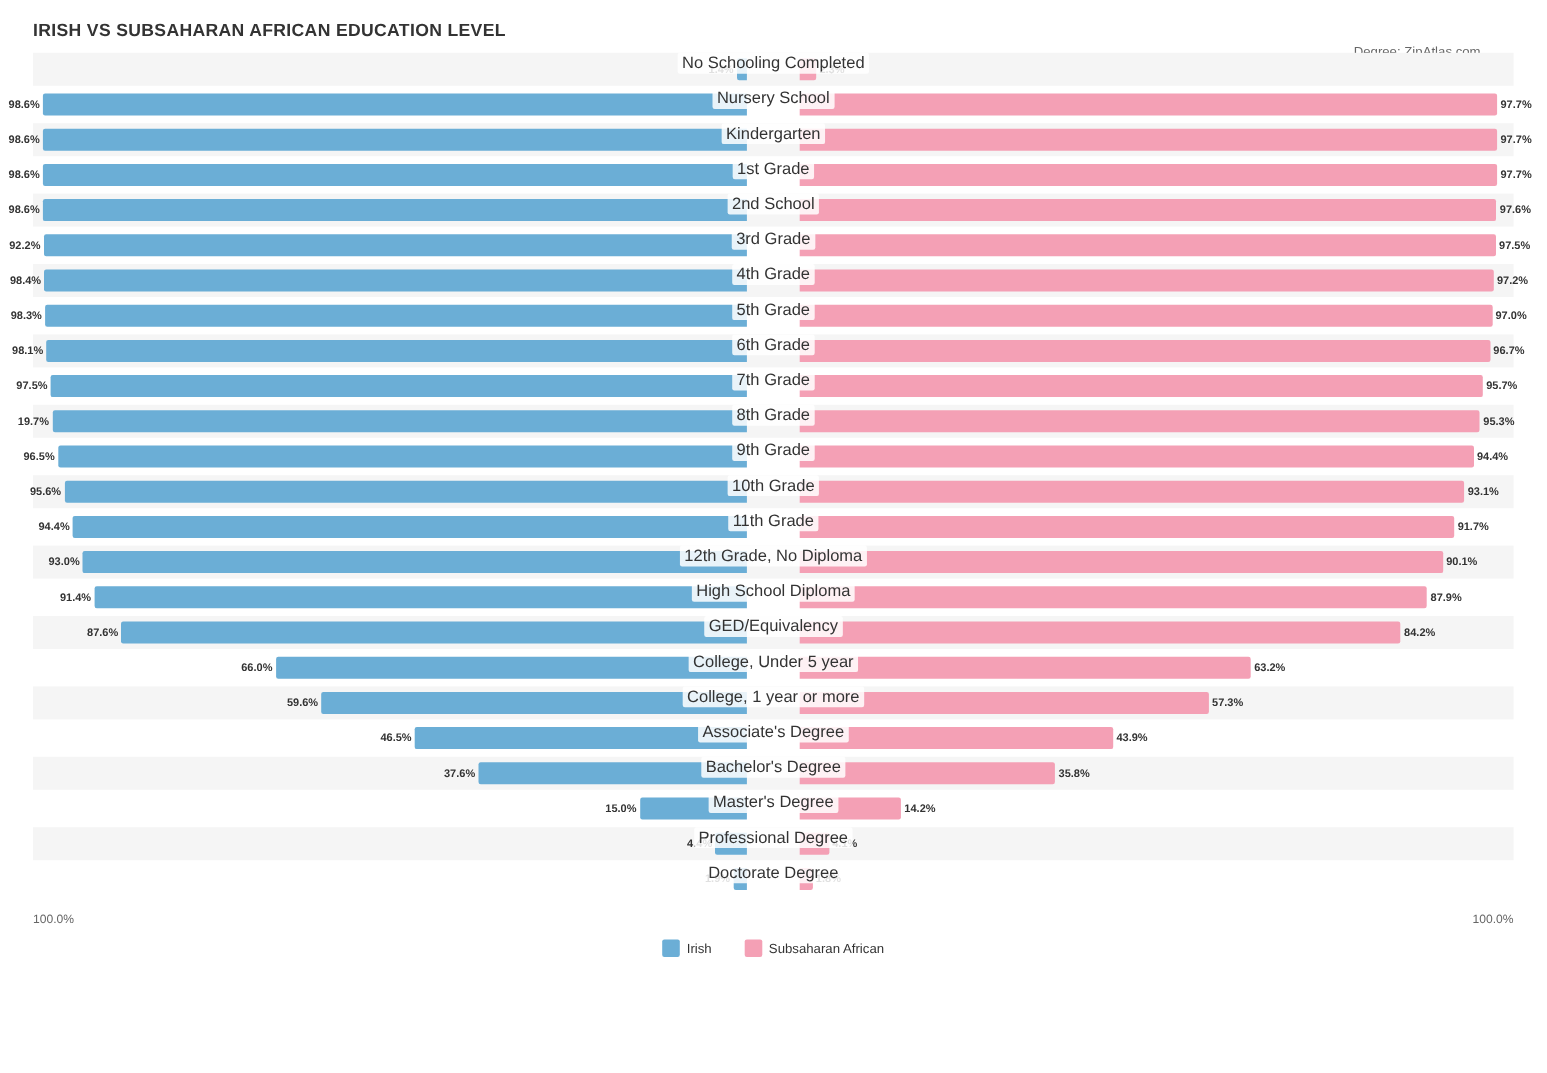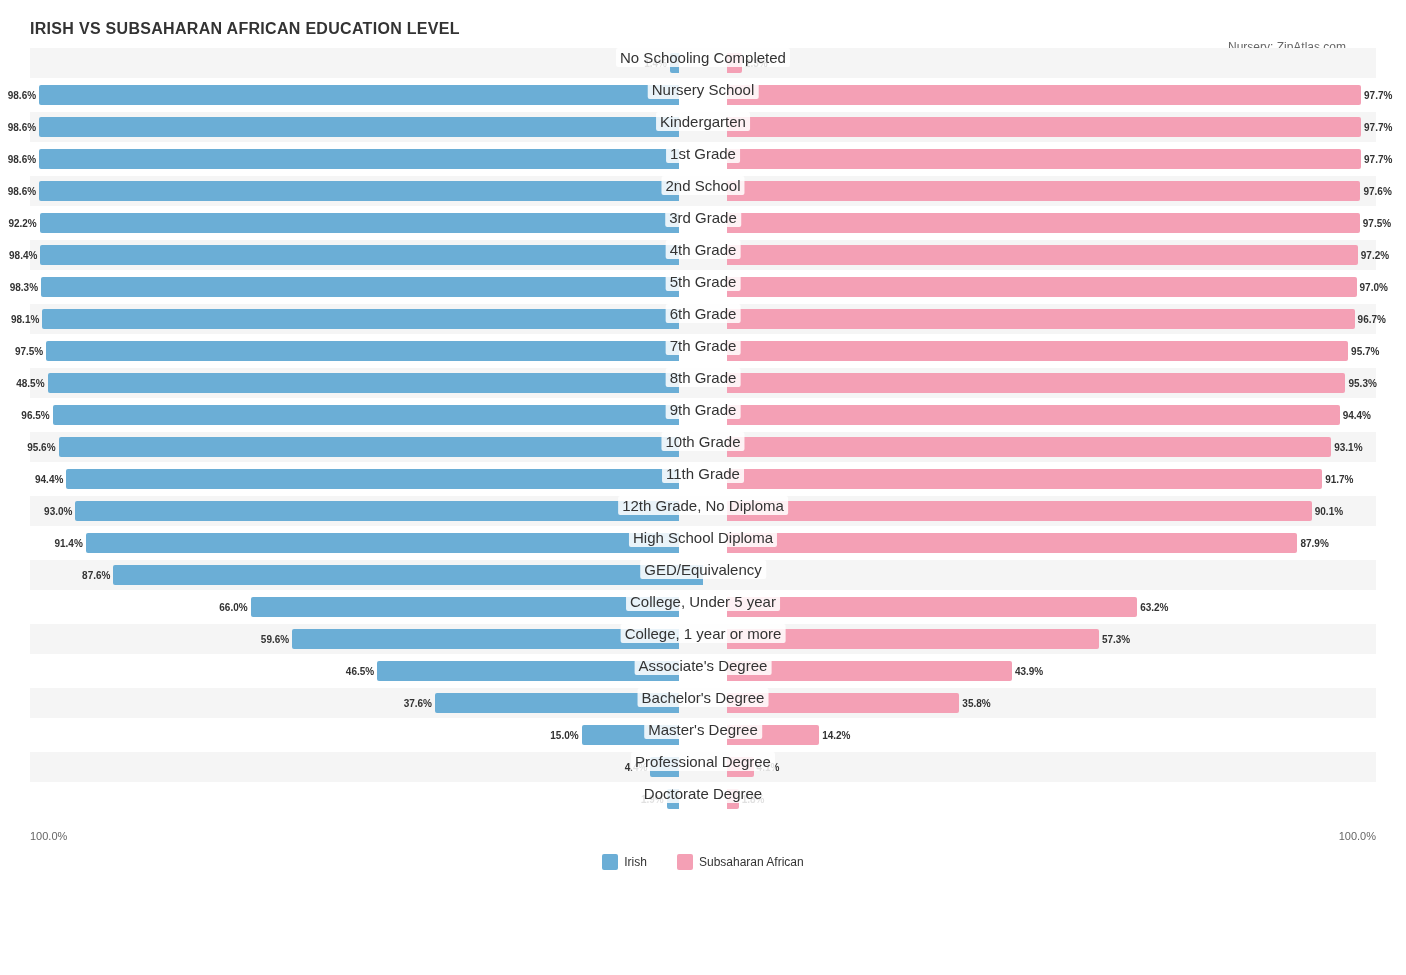--- a/index.html
+++ b/index.html
@@ -133,21 +133,21 @@
     }
     .rows-wrapper {
       position: relative;
     }
   </style>
 </head>
 <body>
 
 <div style="position:relative;">
   <div class="chart-title">IRISH VS SUBSAHARAN AFRICAN EDUCATION LEVEL</div>
-  <div class="source">Nursery: ZipAtlas.com</div>
+  <div class="source">Degree: ZipAtlas.com</div>
 </div>
 
 <div class="chart-container">
   <div class="rows-wrapper" id="rows-wrapper">
   <div class="bar-row">
       <div class="left-bar-container">
         <div class="left-bar" style="width:1.4%;">
           <span class="left-value">1.4%</span>
         </div>
       </div>
@@ -271,21 +271,21 @@
       <div class="label-center">7th Grade</div>
       <div class="right-bar-container">
         <div class="right-bar" style="width:95.7%;">
           <span class="right-value">95.7%</span>
         </div>
       </div>
     </div>
       <div class="bar-row">
       <div class="left-bar-container">
         <div class="left-bar" style="width:97.3%;">
-          <span class="left-value">48.5%</span>
+          <span class="left-value">19.7%</span>
         </div>
       </div>
       <div class="label-center">8th Grade</div>
       <div class="right-bar-container">
         <div class="right-bar" style="width:95.3%;">
           <span class="right-value">95.3%</span>
         </div>
       </div>
     </div>
       <div class="bar-row">
@@ -353,20 +353,25 @@
         </div>
       </div>
     </div>
       <div class="bar-row">
       <div class="left-bar-container">
         <div class="left-bar" style="width:87.6%;">
           <span class="left-value">87.6%</span>
         </div>
       </div>
       <div class="label-center">GED/Equivalency</div>
+      <div class="right-bar-container">
+        <div class="right-bar" style="width:84.2%;">
+          <span class="right-value">84.2%</span>
+        </div>
+      </div>
     </div>
       <div class="bar-row">
       <div class="left-bar-container">
         <div class="left-bar" style="width:66%;">
           <span class="left-value">66.0%</span>
         </div>
       </div>
       <div class="label-center">College, Under 5 year</div>
       <div class="right-bar-container">
         <div class="right-bar" style="width:63.2%;">

